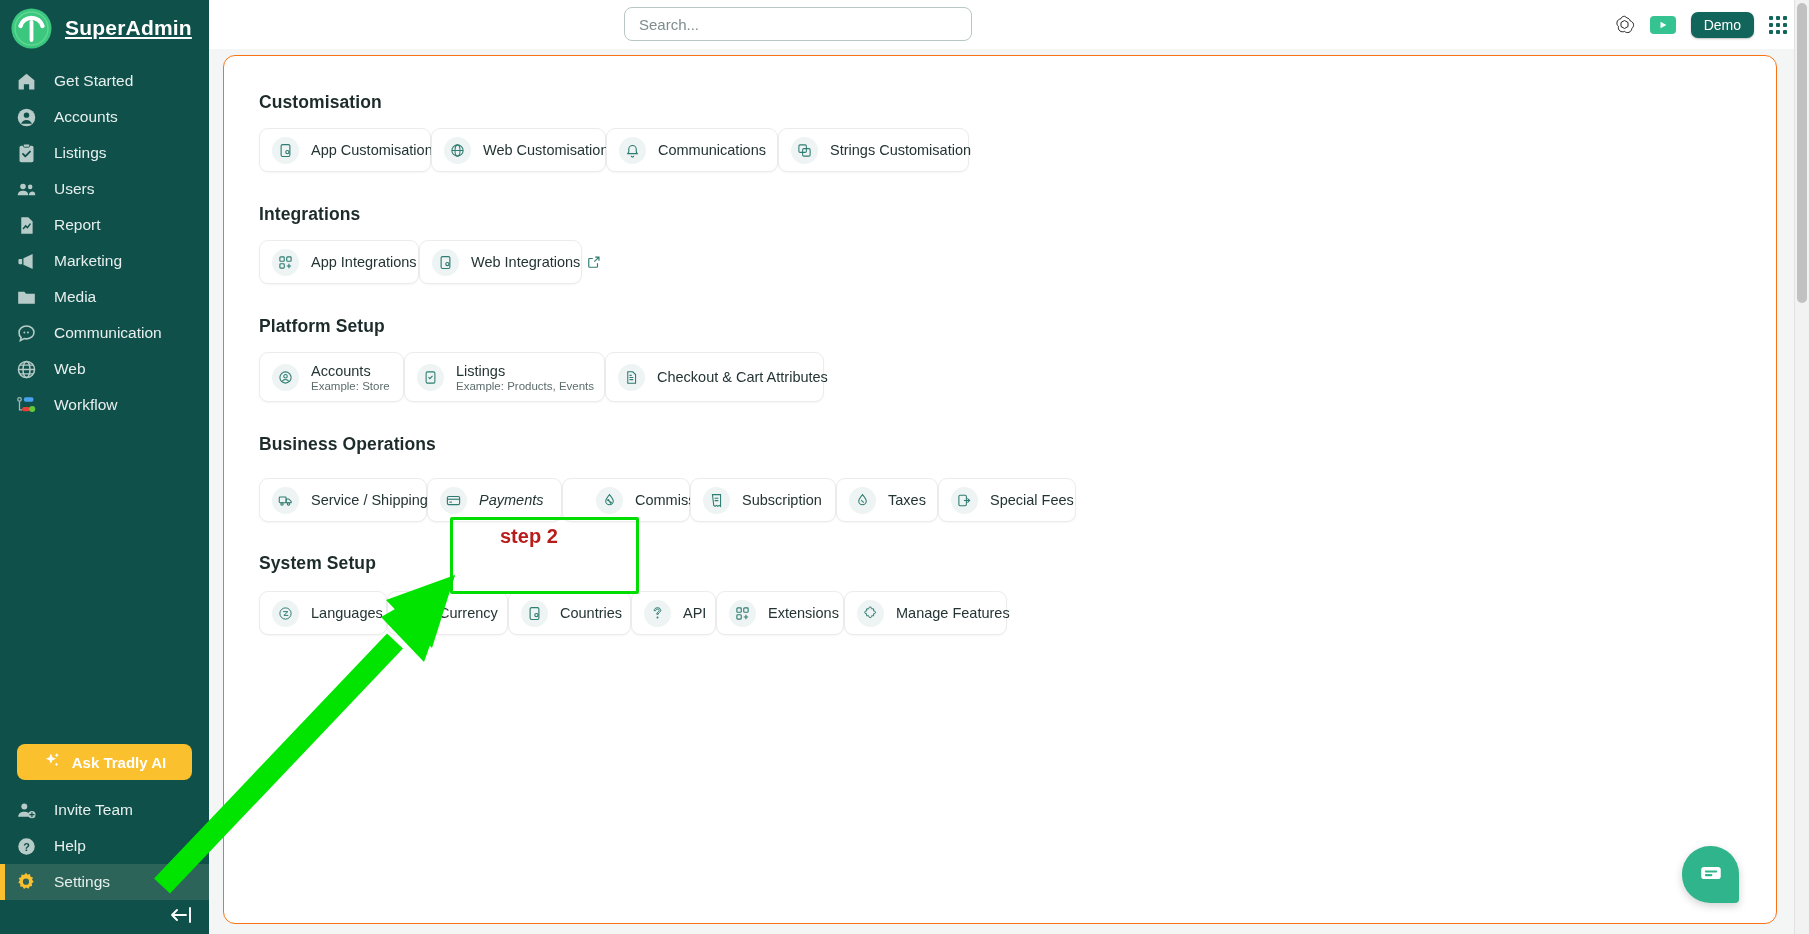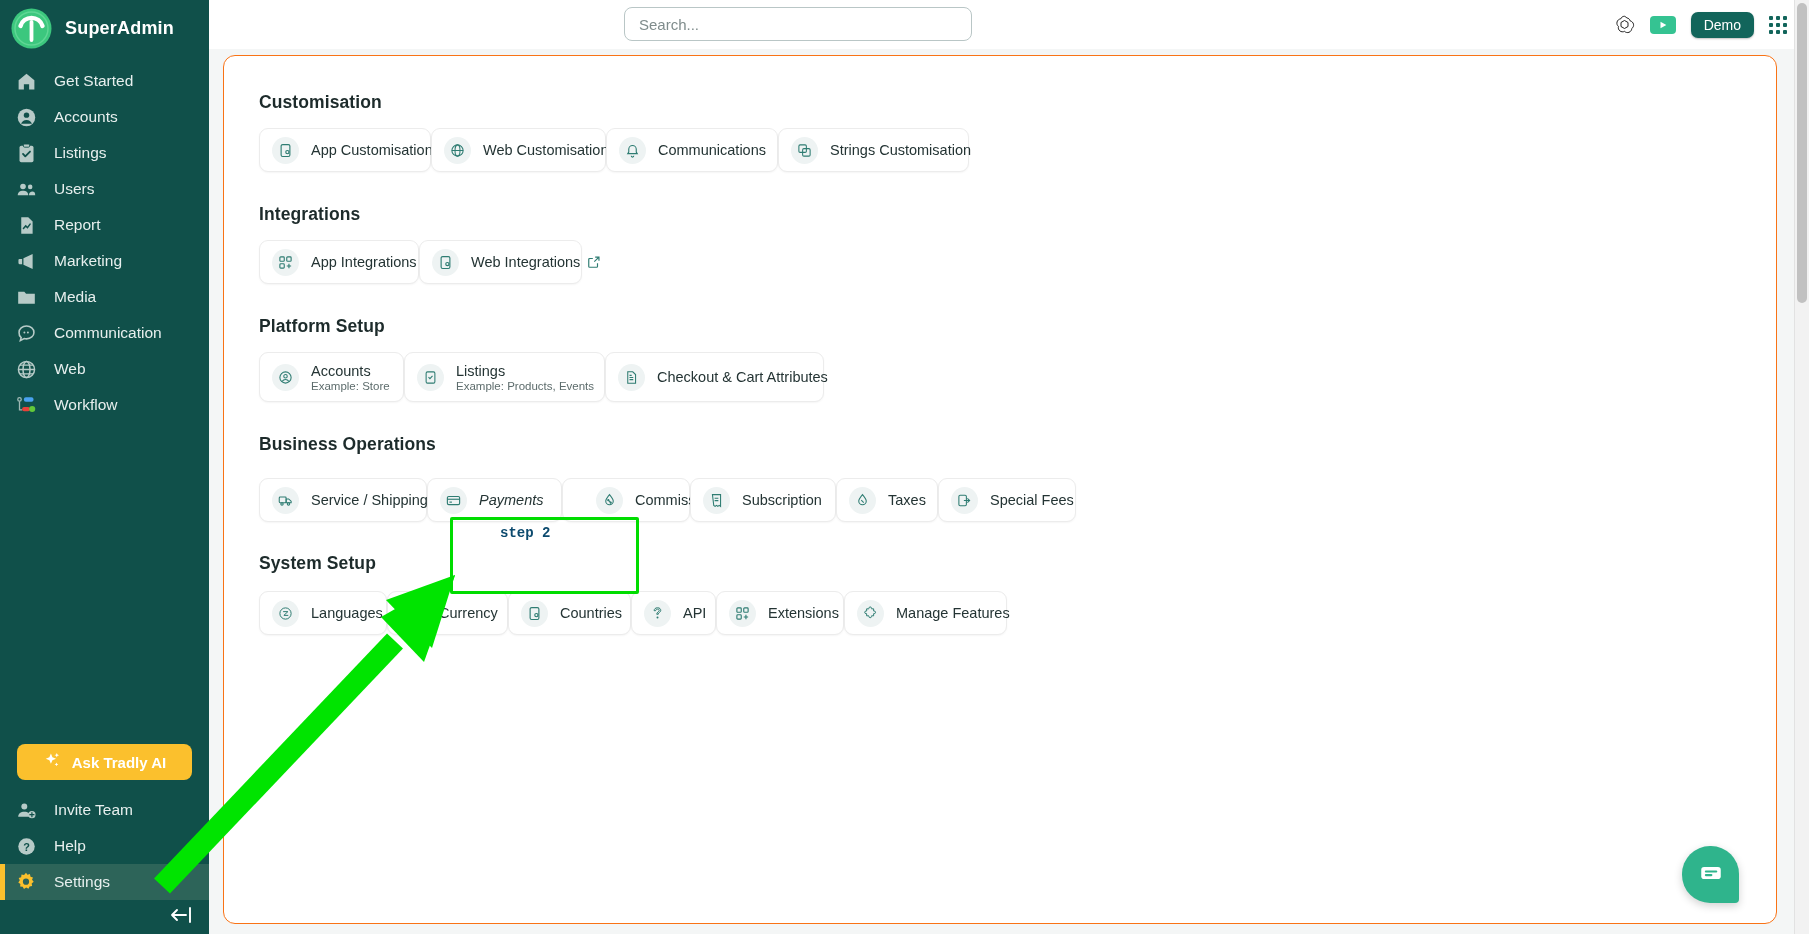--- a/index.html
+++ b/index.html
@@ -15,21 +15,21 @@
   .sidebar {
     width: 209px; height: 934px;
     background: #10504a;
     color: #ffffff;
     flex: 0 0 209px;
     position: relative;
     display: flex; flex-direction: column;
   }
   .brand { display: flex; align-items: center; gap: 12px; padding: 9px 0 9px 10px; height: 56px; }
   .brand-logo { width: 43px; height: 43px; flex: 0 0 43px; position: relative; }
-  .brand-name { font-size: 18px; font-weight: bold; letter-spacing: .2px; color: #fff; }
+  .brand-name { font-size: 21px; font-weight: bold; letter-spacing: .2px; color: #fff; text-decoration: underline; }
 
   .nav { margin-top: 7px; display: flex; flex-direction: column; }
   .nav-item {
     display: flex; align-items: center; gap: 16px;
     height: 36px; padding-left: 14px;
     font-size: 15.5px; color: #e7efee;
     cursor: pointer; position: relative;
   }
   .nav-item .ic { width: 24px; height: 24px; flex: 0 0 24px; display: flex; align-items: center; justify-content: center; }
   .nav-item .ic svg { display:block; }
@@ -106,21 +106,21 @@
   .tile-sub { font-size: 11.5px; color: #5d6c6c; margin-top: 1px; white-space: nowrap; }
   .ext-ic { display: inline-flex; }
 
   
   .anno-box {
     position: absolute; left: 450px; top: 517px; width: 189px; height: 77px;
     border: 3px solid #00dd00; border-radius: 2px; pointer-events: none; z-index: 40;
   }
   .anno-step {
     position: absolute; left: 500px; top: 525px; z-index: 41;
-    color: #0c4a6e; font-size: 14px; font-weight: bold; font-family: Liberation Mono, monospace;
+    color: #b91c1c; font-size: 20px; font-weight: bold; font-family: Liberation Sans, sans-serif;
     pointer-events: none;
   }
   .anno-arrow { position: absolute; left: 0; top: 0; width: 1809px; height: 934px; pointer-events: none; z-index: 39; }
 
   
   .chat-fab {
     position: absolute; right: 37px; bottom: 20px;
     width: 57px; height: 57px; background: #2fb48c;
     border-radius: 28px 28px 4px 28px;
     display: flex; align-items: center; justify-content: center;

